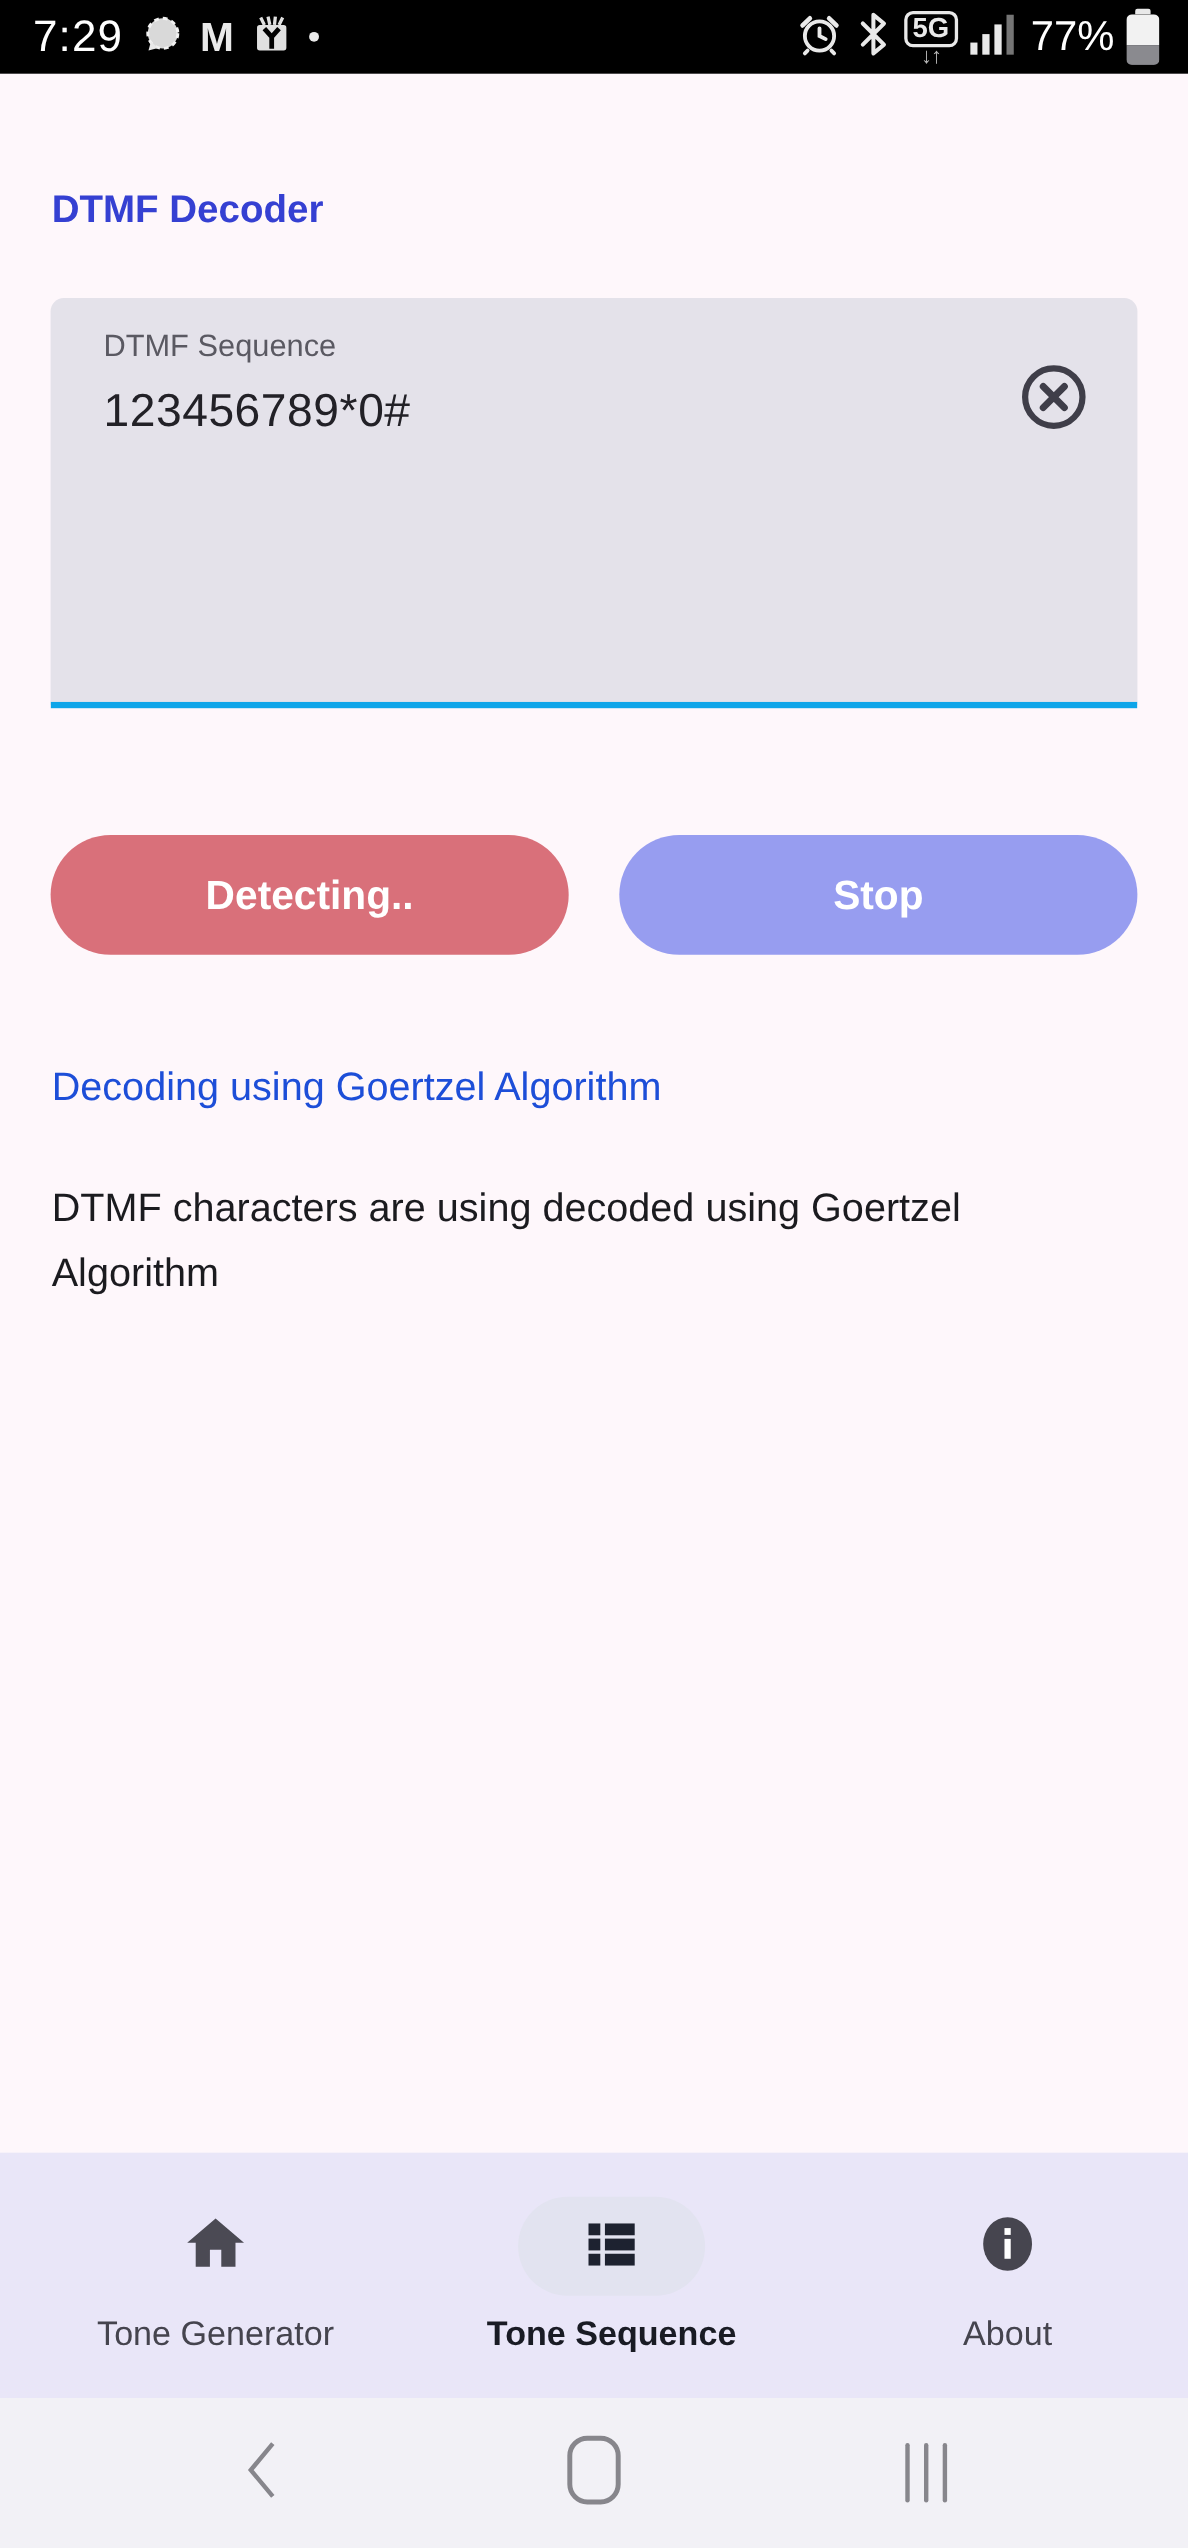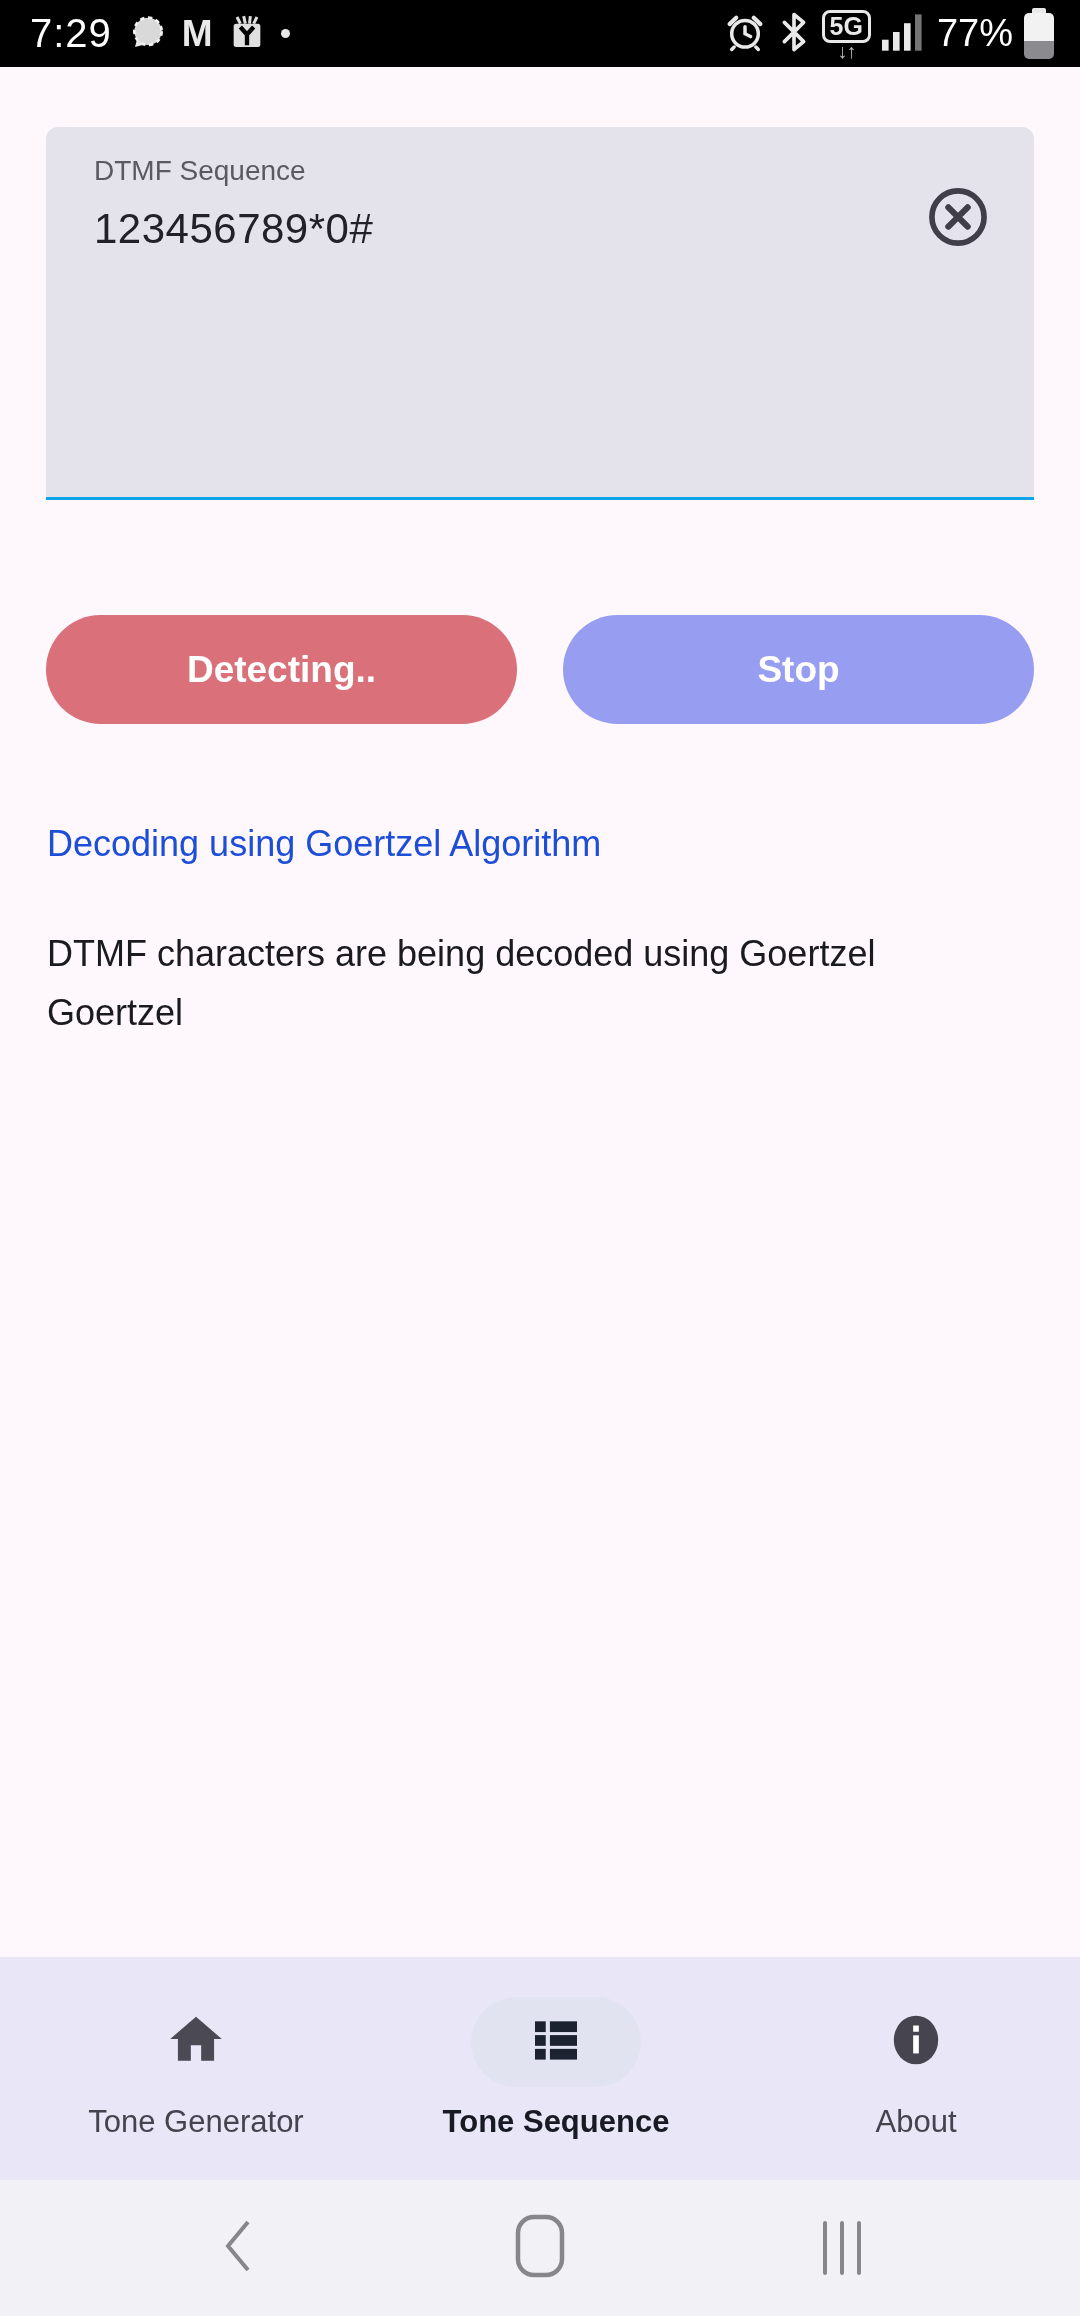--- a/index.html
+++ b/index.html
@@ -29,21 +29,21 @@
   .battery .empty{flex:0 0 62%;background:#f2f2f2;}
   .battery .charge{flex:1;background:#8a8a8f;}
   .dot-icon{width:9px;height:9px;border-radius:50%;background:#e9e9e9;}
   
   .content{flex:1 1 auto;display:flex;flex-direction:column;}
   .page-title{
     margin:104px 0 0 47px;font-size:35px;font-weight:bold;color:#3540D2;
   }
   .field{
     margin:60px 46px 0 46px;height:373px;background:#E4E2EA;
-    border-radius:12px 12px 0 0;border-bottom:3px solid #0ea5e9;
+    border-radius:12px 12px 0 0;border-bottom:6px solid #0ea5e9;
     position:relative;padding:28px 40px 0 48px;cursor:text;
   }
   .field-label{font-size:28px;color:#5A5962;}
   .field-value{font-size:42px;color:#222127;margin-top:18px;letter-spacing:0.5px;}
   .field-clear{
     position:absolute;top:56px;right:42px;width:68px;height:68px;
     display:flex;align-items:center;justify-content:center;cursor:pointer;
   }
   .btn-row{
     display:flex;gap:46px;padding:0 46px;margin-top:115px;flex:0 0 auto;
@@ -146,40 +146,41 @@
         <span class="body">
             <span class="empty"></span>
             <span class="charge"></span>
           </span>
       </span>
     </div>
   </div>
 
   <div class="content">
 
+    <div class="page-title">DTMF Decoder</div>
 
     <div class="field">
       <div class="field-label">DTMF Sequence</div>
       <div class="field-value">123456789*0#</div>
       <div class="field-clear">
         <svg width="68" height="68" viewBox="0 0 24 24">
           <circle cx="12" cy="12" r="9.2" fill="none" stroke="#3F3E49" stroke-width="2"></circle>
           <path d="M8.6 8.6 L15.4 15.4 M15.4 8.6 L8.6 15.4" stroke="#3F3E49" stroke-width="2.2" stroke-linecap="round"></path>
         </svg>
       </div>
     </div>
 
     <div class="btn-row">
       <button class="btn btn-detect">Detecting..</button>
       <button class="btn btn-stop">Stop</button>
     </div>
 
     <div class="article">
       <h2>Decoding using Goertzel Algorithm</h2>
-      <p class="p1">DTMF characters are being decoded using Goertzel Goertzel</p>
+      <p class="p1">DTMF characters are using decoded using Goertzel Algorithm</p>
     </div>
 
   </div>
 
   <div class="bottomnav">
 
     <div class="nav-item">
       <span class="nav-icon-wrap">
         <span>
           <svg width="62" height="62" viewBox="0 0 24 24">

